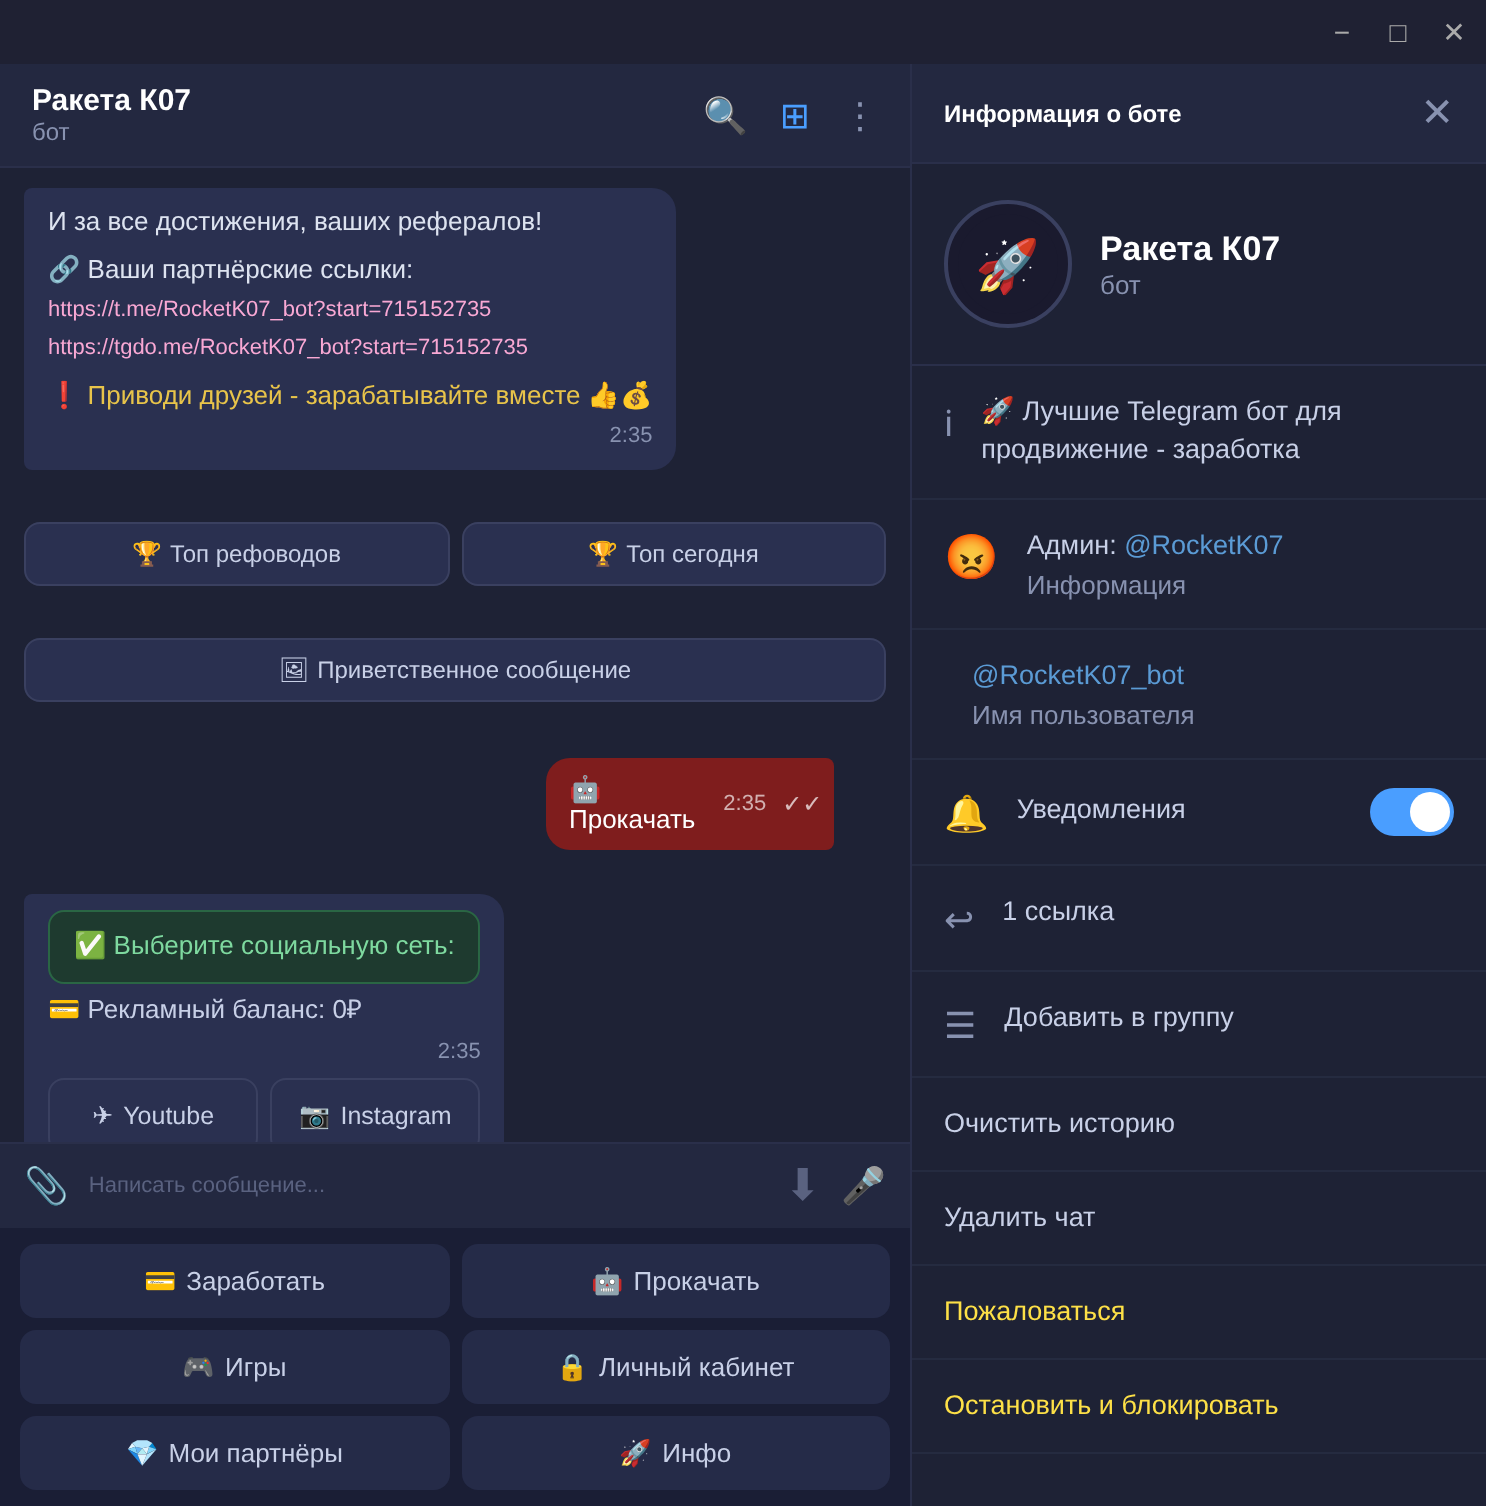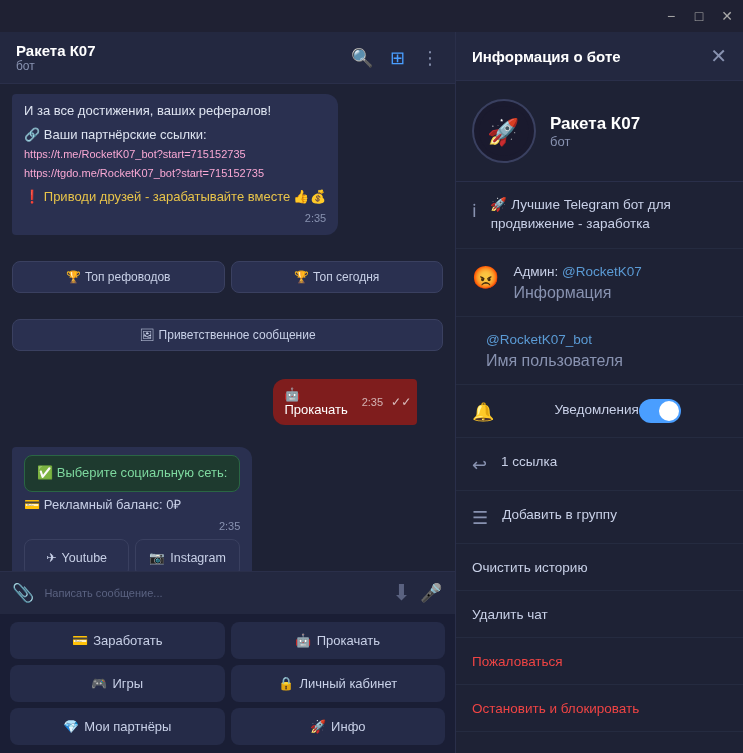--- a/index.html
+++ b/index.html
@@ -232,21 +232,21 @@
 
     .info-header {
       background: #232840;
       padding: 12px 16px;
       display: flex;
       align-items: center;
       justify-content: space-between;
       border-bottom: 1px solid #2a2f4a;
       flex-shrink: 0;
     }
-    .info-title { color: #fff; font-size: 15px; font-weight: 600; }
+    .info-title { color: #fff; font-size: 12px; font-weight: 600; }
     .close-btn { color: #8892b0; font-size: 20px; cursor: pointer; }
 
     
     .bot-profile {
       display: flex;
       align-items: center;
       gap: 14px;
       padding: 18px 16px;
       border-bottom: 1px solid #2a2f4a;
     }
@@ -278,28 +278,28 @@
       border-bottom: 1px solid #252b40;
     }
     .info-row-icon {
       color: #8892b0;
       font-size: 18px;
       margin-top: 2px;
       flex-shrink: 0;
     }
     .info-row-content { flex: 1; }
     .info-row-title { color: #c8d0e7; font-size: 13.5px; line-height: 1.4; }
-    .info-row-sub { color: #8892b0; font-size: 16px; margin-top: 2px; }
+    .info-row-sub { color: #8892b0; font-size: 13px; margin-top: 2px; }
     .info-link { color: #5b9bd5; }
 
     
     .toggle-container {
       display: flex;
       align-items: center;
-      justify-content: center;
+      justify-content: space-between;
     }
     .toggle {
       width: 42px;
       height: 24px;
       background: #4a9eff;
       border-radius: 12px;
       position: relative;
       cursor: pointer;
       flex-shrink: 0;
     }
@@ -317,21 +317,21 @@
 
     .info-action-row {
       padding: 14px 16px;
       border-bottom: 1px solid #252b40;
       cursor: pointer;
     }
     .info-action-label {
       color: #c8d0e7;
       font-size: 13.5px;
     }
-    .info-action-label.danger { color: #ef4444; }
+    .info-action-label.danger { color: #fde047; }
   </style>
 </head>
 <body>
 
 <div class="title-bar">
   <div class="title-bar-btn">−</div>
   <div class="title-bar-btn">□</div>
   <div class="title-bar-btn">✕</div>
 </div>
 

